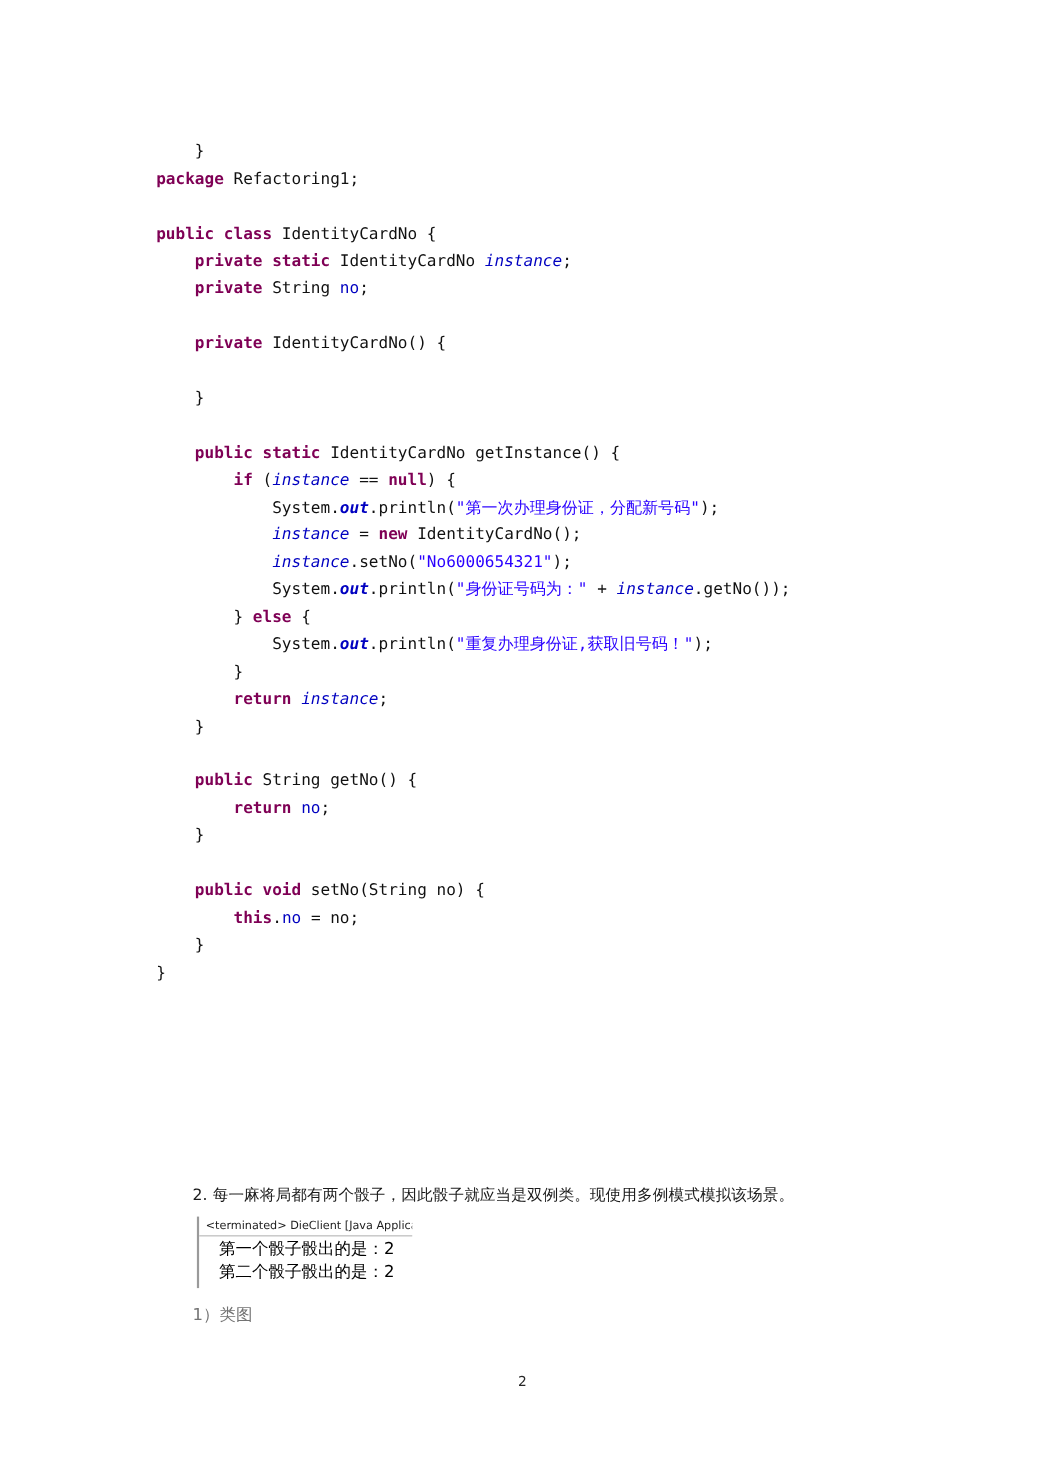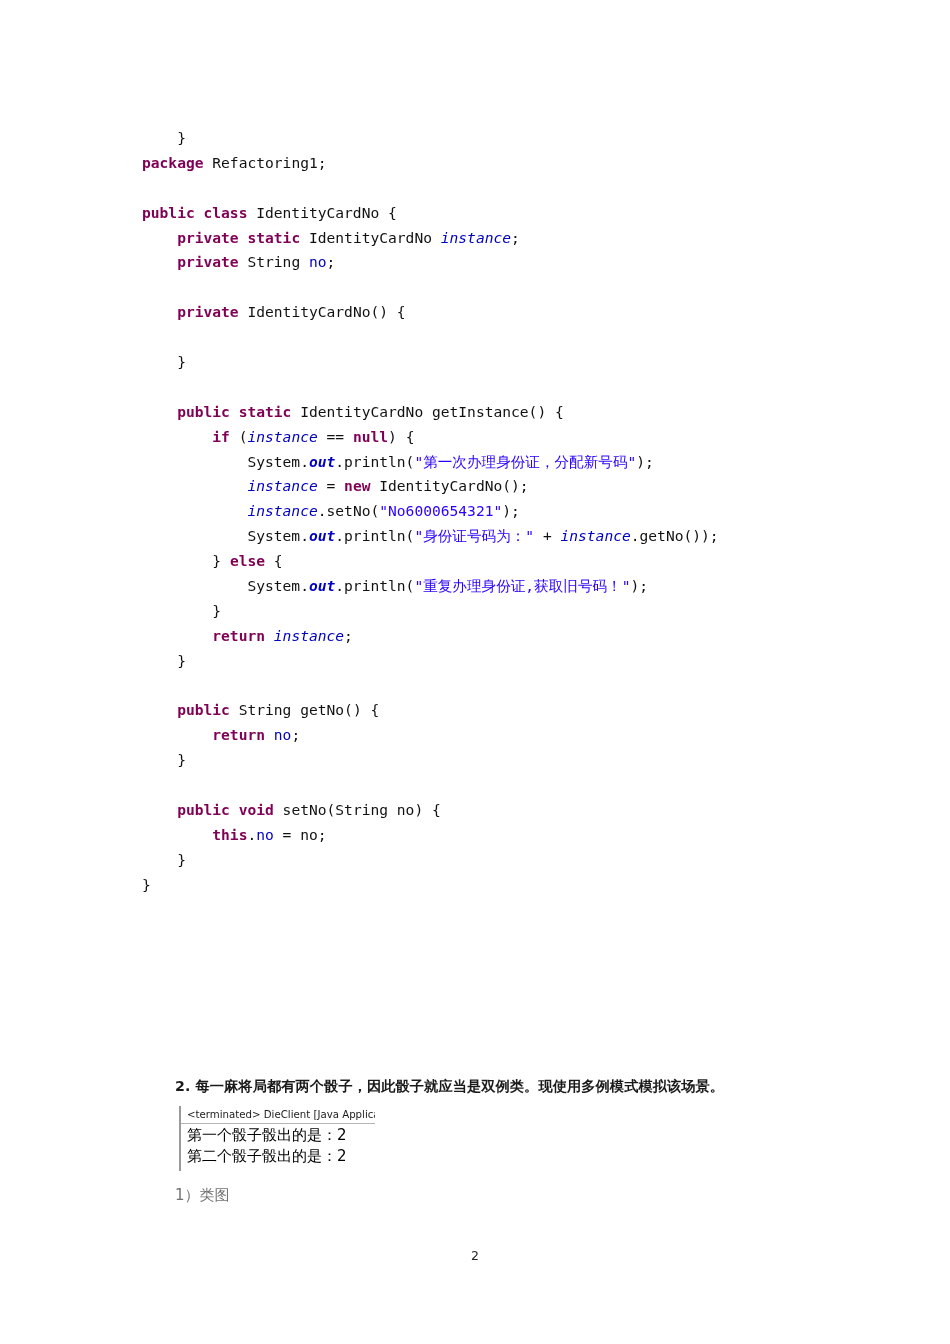--- a/index.html
+++ b/index.html
@@ -56,21 +56,20 @@
   
   .body-para {
     position: absolute;
     left: 175px;
     top: 1077px;
     width: 700px;
     font-family: "DejaVu Sans", "Liberation Sans", sans-serif;
     font-size: 14.2px;
     color: #1a1a1a;
     letter-spacing: 0.1px;
-    font-weight: bold;
   }
 
   
   .console-shot {
     position: absolute;
     left: 179px;
     top: 1106px;
     width: 196px;
     height: 65px;
     background: #ffffff;
@@ -82,21 +81,21 @@
     font-family: "DejaVu Sans", "Liberation Sans", sans-serif;
     font-size: 10.2px;
     color: #1c1c1c;
     padding: 2px 0 2px 6px;
     border-bottom: 1px solid #b5b5b5;
     white-space: nowrap;
     overflow: hidden;
     line-height: 13px;
   }
   .console-body {
-    padding: 1px 0 0 6px;
+    padding: 1px 0 0 18px;
   }
   .console-line {
     font-family: "DejaVu Sans", "Liberation Sans", sans-serif;
     font-size: 15px;
     color: #000000;
     line-height: 21px;
     white-space: nowrap;
   }
 
   

